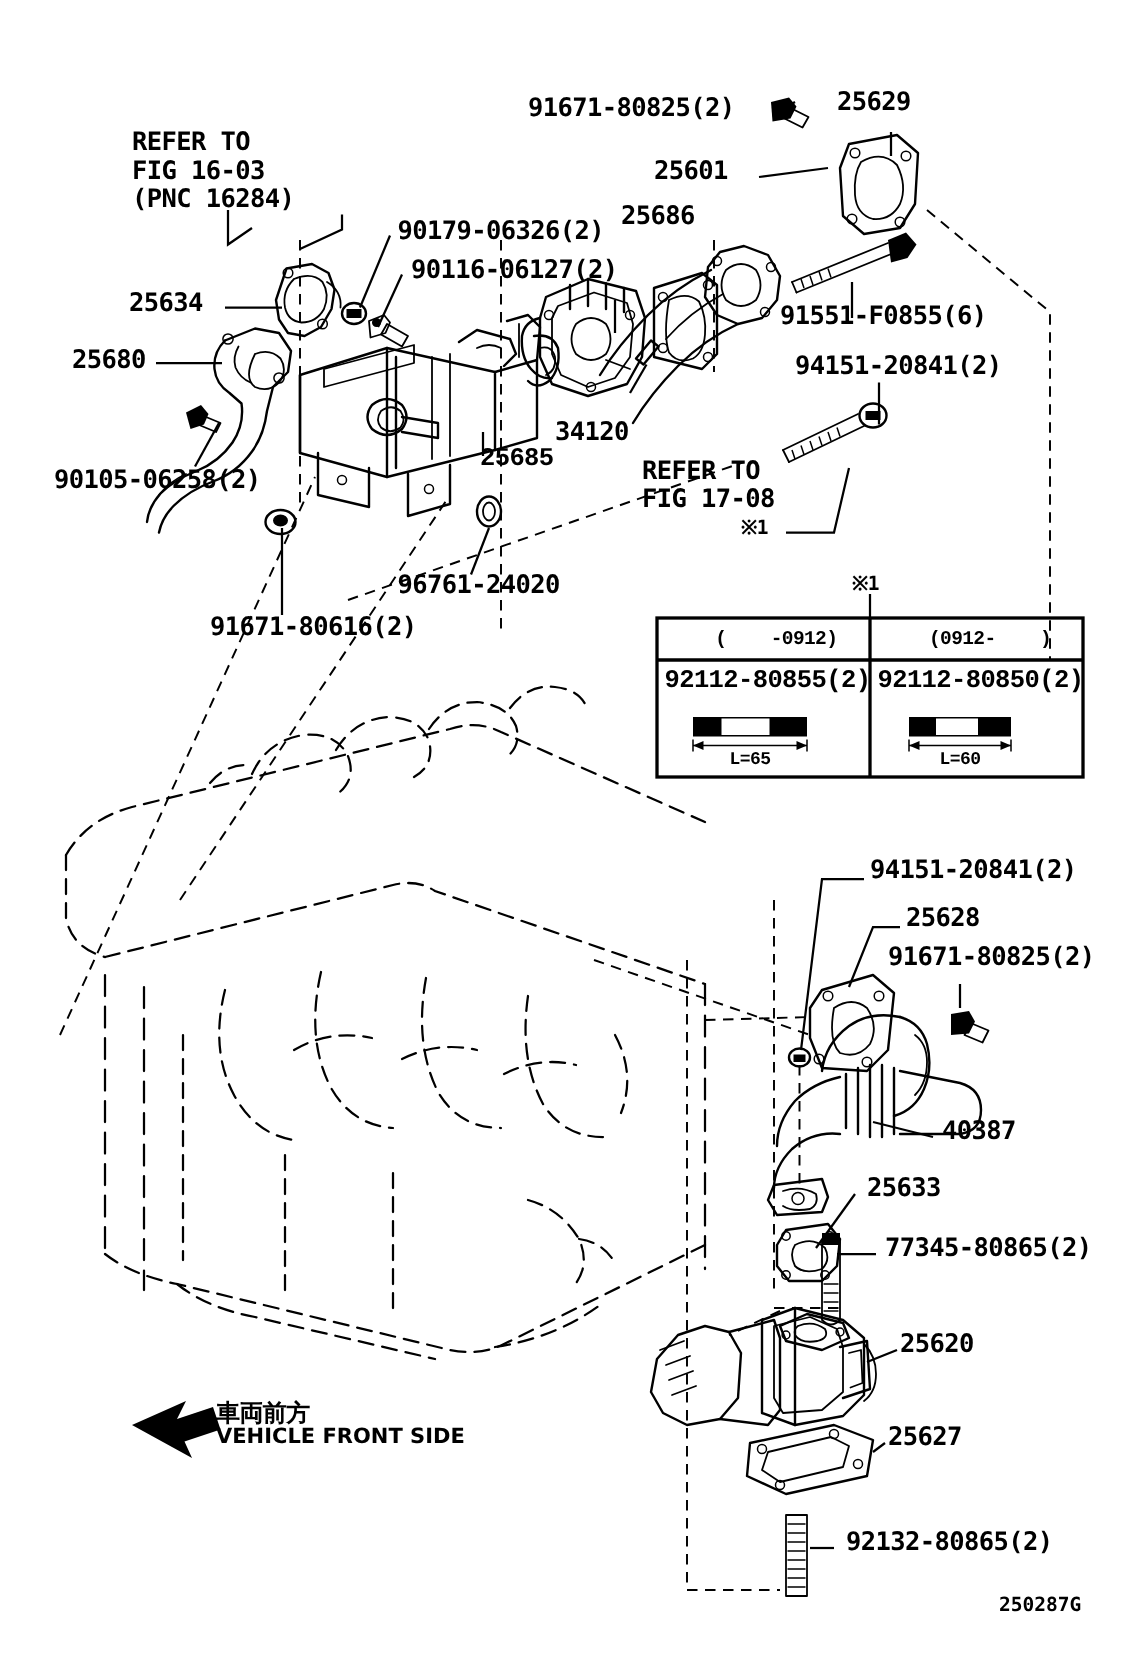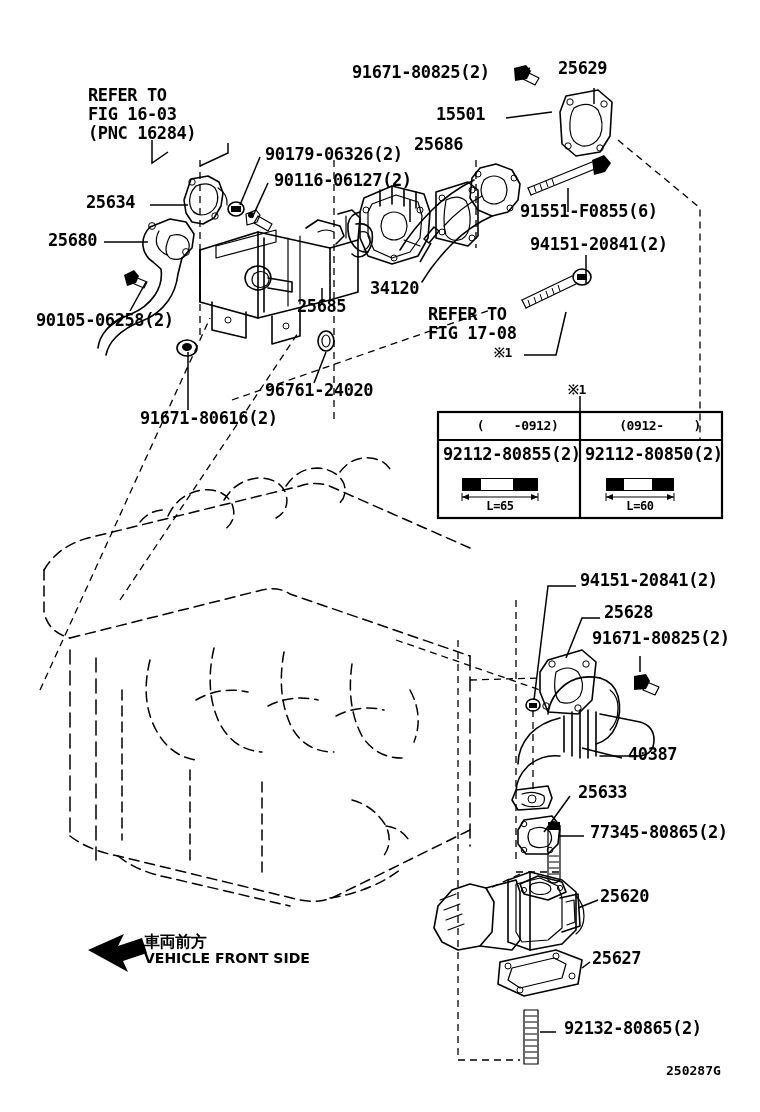--- a/index.html
+++ b/index.html
@@ -5,21 +5,21 @@
   html,body{margin:0;padding:0;background:#fff;}
   body{width:760px;height:1112px;position:relative;overflow:hidden;
        font-family:"DejaVu Sans Mono","Liberation Mono",monospace;color:#000;}
   #sheet{position:absolute;inset:0;width:760px;height:1112px;}
   .lbl{position:absolute;font-weight:700;letter-spacing:-0.4px;white-space:pre;
        line-height:1.05;font-size:17px;font-family:"DejaVu Sans Mono","Liberation Mono",monospace;}
   .lbl.multi{line-height:1.12;}
   .lbl.jp{font-family:"DejaVu Sans","Liberation Sans",sans-serif;font-size:16px;font-weight:700;}
   .lbl.vfs{font-family:"DejaVu Sans","Liberation Sans",sans-serif;font-size:14px;font-weight:700;letter-spacing:0px;}
   .lbl.code{font-size:13px;font-weight:700;letter-spacing:0px;}
-  .lbl.tbl{font-size:17px;font-weight:700;}
+  .lbl.tbl{font-size:17px;font-weight:700;font-family:Liberation Mono, monospace;}
   .lbl.tbl.hdr{font-size:13px;}
   .lbl.tbl.len{font-size:12px;}
   .lbl.star{font-size:13px;font-weight:700;}
   svg{position:absolute;top:0;left:0;}
   .ol{fill:none;stroke:#000;stroke-width:1.6;stroke-linejoin:round;stroke-linecap:round;}
   .ol2{fill:none;stroke:#000;stroke-width:1.2;stroke-linejoin:round;stroke-linecap:round;}
   .thin{fill:none;stroke:#000;stroke-width:1;}
   .ph{fill:none;stroke:#000;stroke-width:1.3;stroke-dasharray:7 5;}
   .eng{fill:none;stroke:#000;stroke-width:1.5;stroke-dasharray:10 6;stroke-linecap:round;}
   .eng2{fill:none;stroke:#000;stroke-width:1.5;stroke-dasharray:14 7;stroke-linecap:round;}
@@ -381,30 +381,30 @@
   <div class="lbl multi" style="left:88px;top:86px;"><span>REFER TO</span>
 <span>FIG 16-03</span>
 <span>(PNC 16284)</span></div>
 
 
   <div class="lbl multi" style="left:428px;top:305px;"><span>REFER TO</span>
 <span>FIG 17-08</span></div>
 
   <div class="lbl" style="left:352px;top:64px;">91671-80825(2)</div>
   <div class="lbl" style="left:558px;top:60px;">25629</div>
-  <div class="lbl" style="left:436px;top:106px;">15501</div>
+  <div class="lbl" style="left:436px;top:106px;">25601</div>
   <div class="lbl" style="left:414px;top:136px;">25686</div>
   <div class="lbl" style="left:265px;top:146px;text-align:center;">90179-06326(2)</div>
   <div class="lbl" style="left:274px;top:172px;">90116-06127(2)</div>
   <div class="lbl" style="left:86px;top:194px;">25634</div>
   <div class="lbl" style="left:48px;top:232px;">25680</div>
   <div class="lbl" style="left:520px;top:203px;">91551-F0855(6)</div>
   <div class="lbl" style="left:530px;top:236px;">94151-20841(2)</div>
   <div class="lbl" style="left:36px;top:312px;">90105-06258(2)</div>
-  <div class="lbl" style="left:297px;top:298px;">25685</div>
+  <div class="lbl" style="left:320px;top:298px;font-family:Liberation Mono, monospace;">25685</div>
   <div class="lbl" style="left:370px;top:280px;">34120</div>
   <div class="lbl" style="left:265px;top:382px;">96761-24020</div>
   <div class="lbl" style="left:140px;top:410px;">91671-80616(2)</div>
 
   <div class="lbl" style="left:580px;top:572px;">94151-20841(2)</div>
   <div class="lbl" style="left:604px;top:604px;">25628</div>
   <div class="lbl" style="left:592px;top:630px;">91671-80825(2)</div>
   <div class="lbl" style="left:628px;top:746px;">40387</div>
   <div class="lbl" style="left:578px;top:784px;">25633</div>
   <div class="lbl" style="left:590px;top:824px;">77345-80865(2)</div>

